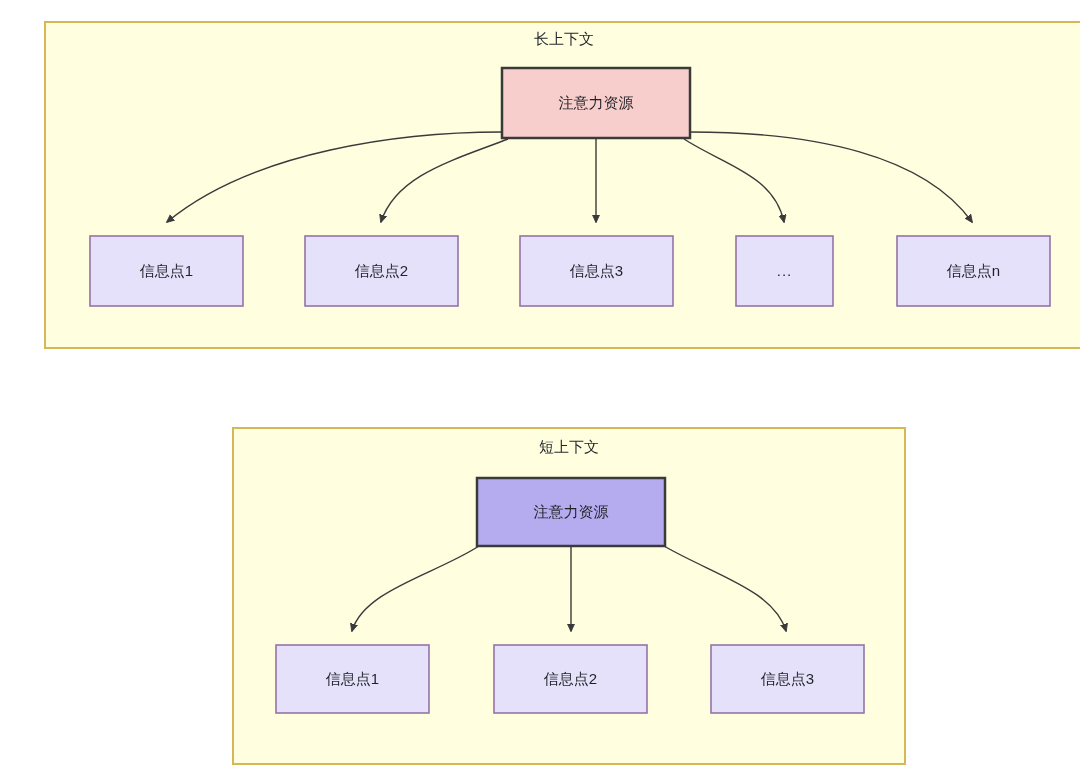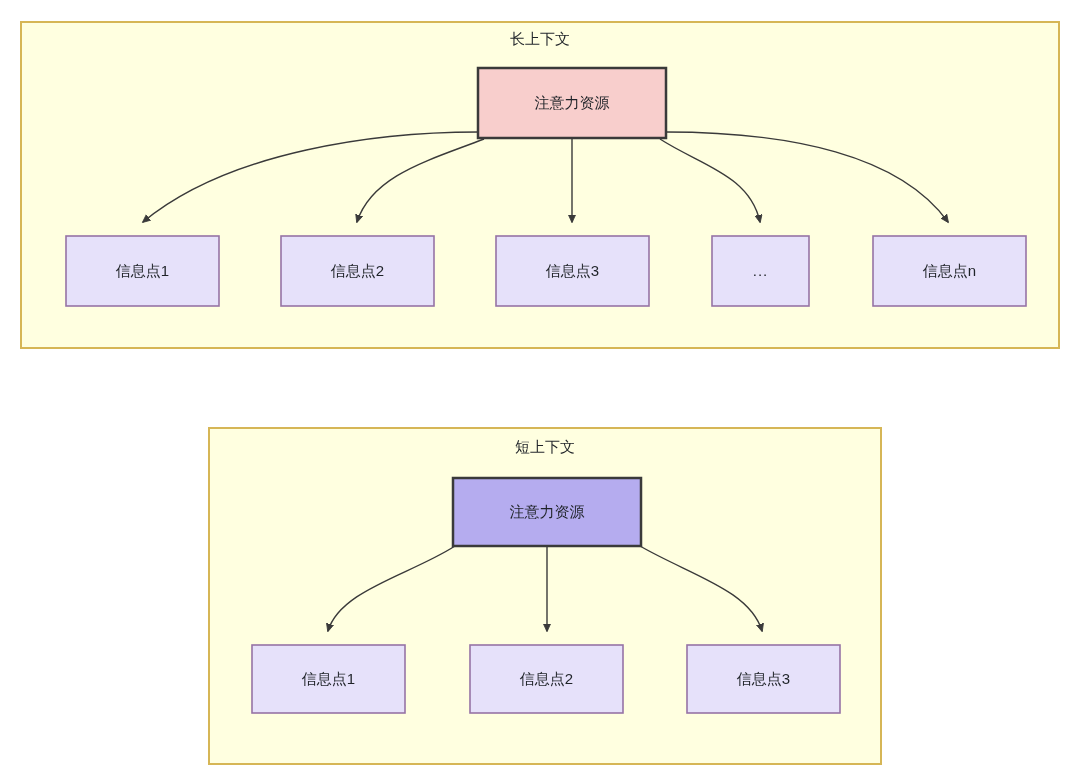--- a/index.html
+++ b/index.html
@@ -10,20 +10,21 @@
   body {
     width: 1080px;
     height: 774px;
     font-family: "Liberation Sans", "DejaVu Sans", sans-serif;
     overflow: hidden;
   }
   #canvas {
     position: relative;
     width: 884px;
     height: 774px;
+    margin-left: 24px;
   }
   svg.diagram {
     position: absolute;
     left: 0;
     top: 0;
     width: 1080px;
     height: 774px;
   }
   .node-label {
     font-family: "Liberation Sans", "DejaVu Sans", sans-serif;

